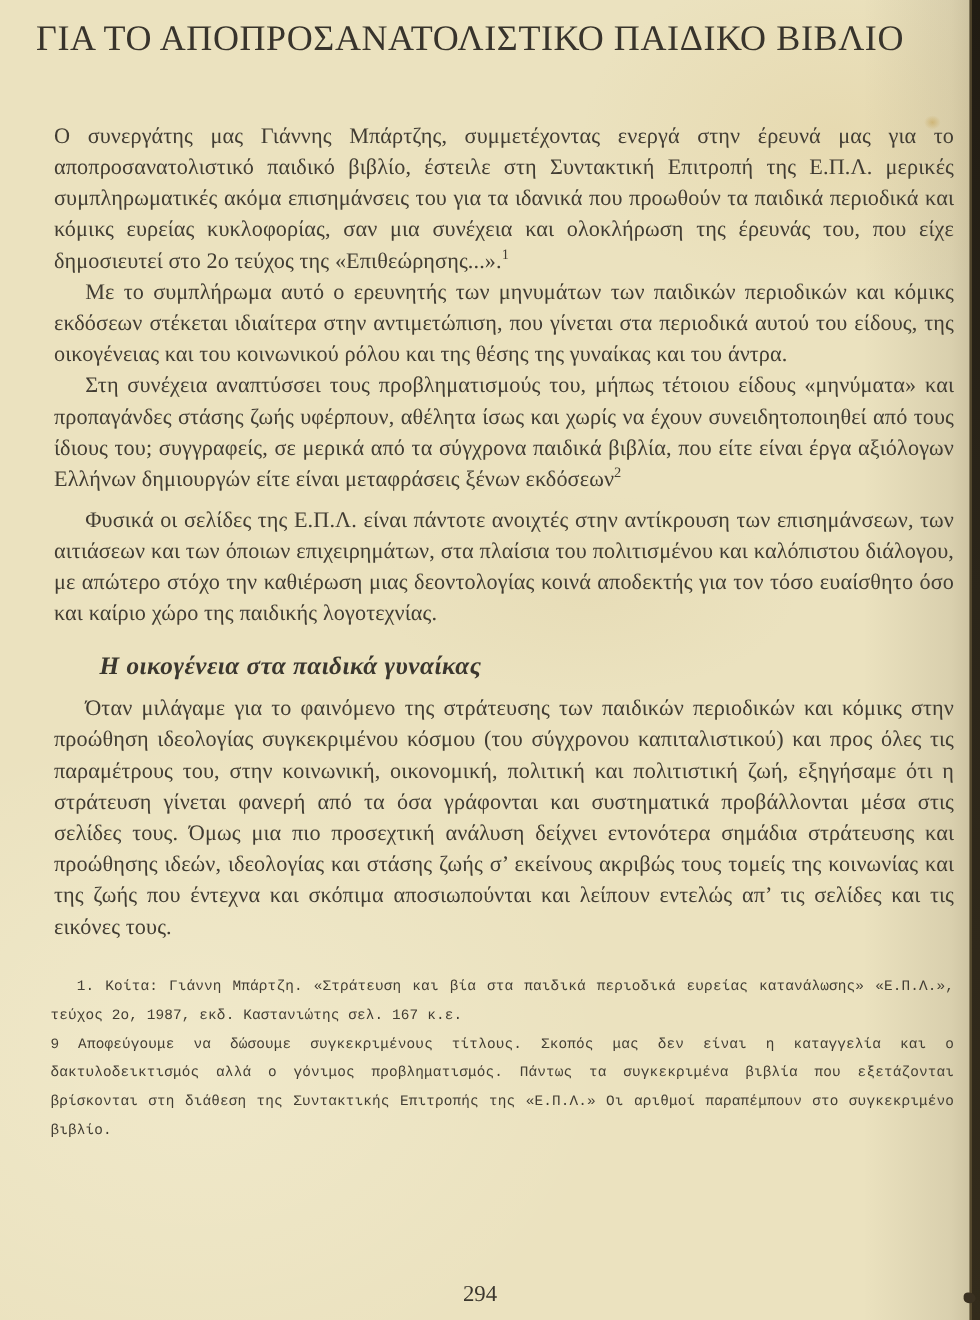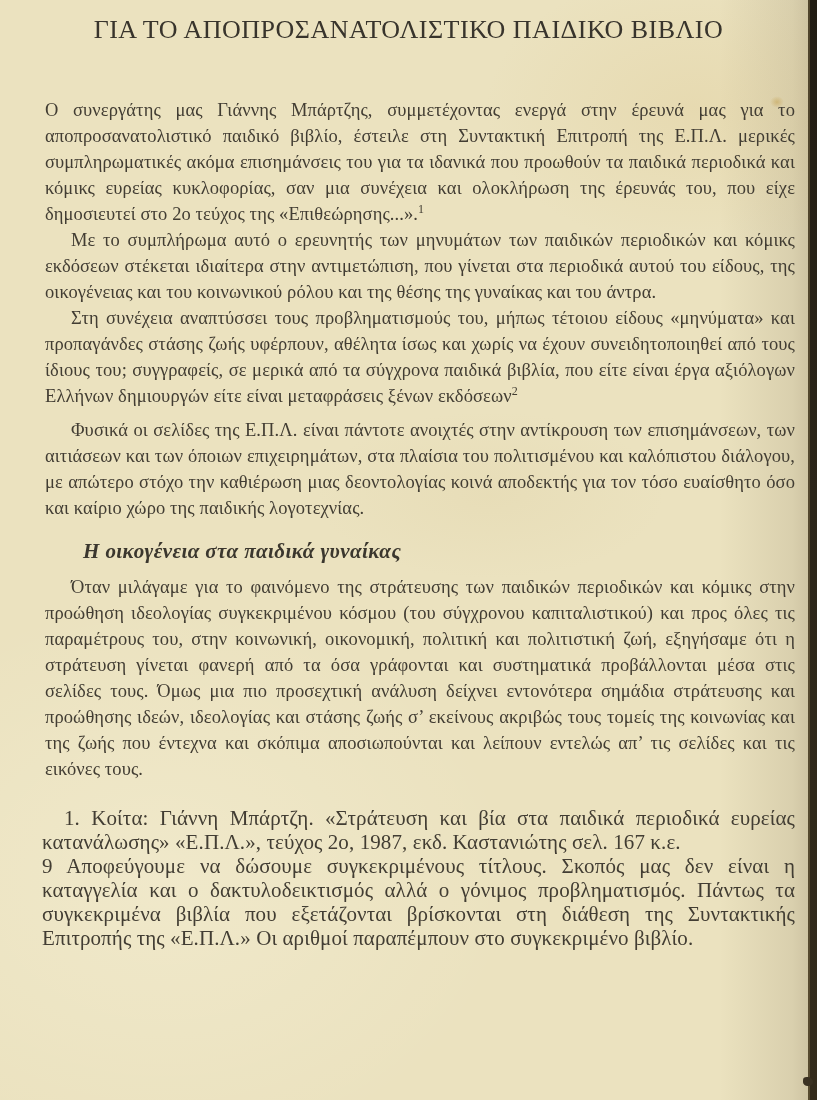--- a/index.html
+++ b/index.html
@@ -34,22 +34,21 @@
   }
   .paper-stain {
     position: absolute;
     left: 770px; top: 96px;
     width: 14px; height: 12px;
     background: radial-gradient(ellipse at center, rgba(190,150,60,0.45), rgba(190,150,60,0) 70%);
     border-radius: 50%;
   }
   .page-title {
     margin: 16px 30px 0 30px;
-    text-align: center;
-    font-size: 26px;
+    font-size: 30px;
     font-weight: 500;
     letter-spacing: 0.5px;
     color: #38342c;
     line-height: 1.1;
   }
   .body-text {
     margin: 52px 0 0 0;
     padding: 0 22px 0 45px;
   }
   .para {
@@ -74,24 +73,25 @@
     font-weight: 700;
     color: #3b372e;
     letter-spacing: 0.4px;
   }
   .footnotes {
     margin-top: 24px;
     padding: 0 22px 0 42px;
   }
   .footnote {
     margin: 0;
-    font-size: 21px;
+    font-size: 12px;
     line-height: 24px;
     text-align: justify;
     letter-spacing: 0.1px;
+    font-family: Liberation Mono, monospace;
   }
   .footnote.fn-indent { text-indent: 22px; }
   .page-number {
     position: absolute;
     left: 0; right: 17px;
     bottom: 10px;
     text-align: center;
     font-size: 19px;
     color: #3b372e;
   }
@@ -120,17 +120,18 @@
     <p class="para"><span>Όταν μιλάγαμε για το φαινόμενο της στράτευσης των παιδικών περιοδικών και κόμικς στην προώθηση ιδεολογίας συγκεκριμένου κόσμου (του σύγχρονου καπιταλιστικού) και προς όλες τις παραμέτρους του, στην κοινωνική, οικονομική, πολιτική και πολιτιστική ζωή, εξηγήσαμε ότι η στράτευση γίνεται φανερή από τα όσα γράφονται και συστηματικά προβάλλονται μέσα στις σελίδες τους. Όμως μια πιο προσεχτική ανάλυση δείχνει εντονότερα σημάδια στράτευσης και προώθησης ιδεών, ιδεολογίας και στάσης ζωής σ’ εκείνους ακριβώς τους τομείς της κοινωνίας και της ζωής που έντεχνα και σκόπιμα αποσιωπούνται και λείπουν εντελώς απ’ τις σελίδες και τις εικόνες τους.</span></p>
 
 
   </main>
 
   <section class="footnotes">
     <p class="footnote fn-indent">1. Κοίτα: Γιάννη Μπάρτζη. «Στράτευση και βία στα παιδικά περιοδικά ευρείας κατανάλωσης» «Ε.Π.Λ.», τεύχος 2ο, 1987, εκδ. Καστανιώτης σελ. 167 κ.ε.</p>
     <p class="footnote">9 Αποφεύγουμε να δώσουμε συγκεκριμένους τίτλους. Σκοπός μας δεν είναι η καταγγελία και ο δακτυλοδεικτισμός αλλά ο γόνιμος προβληματισμός. Πάντως τα συγκεκριμένα βιβλία που εξετάζονται βρίσκονται στη διάθεση της Συντακτικής Επιτροπής της «Ε.Π.Λ.» Οι αριθμοί παραπέμπουν στο συγκεκριμένο βιβλίο.</p>
   </section>
 
+  <div class="page-number">294</div>
 
   <div class="scan-edge-right"></div>
   <div class="scan-speck"></div>
 
 </div>
 
 </body></html>

